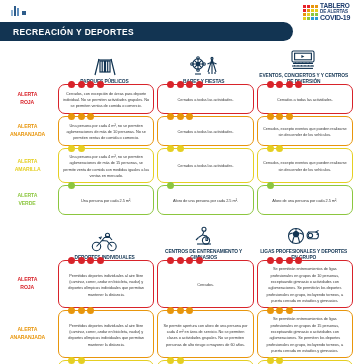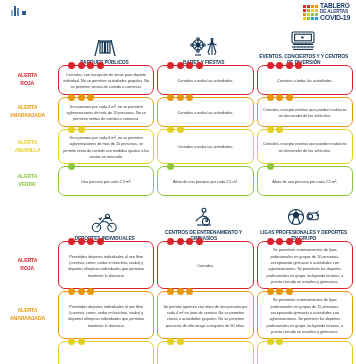--- a/index.html
+++ b/index.html
@@ -180,20 +180,23 @@
           <span style="background: rgb(46, 155, 212);"></span>
         </div>
       <div class="logo-text">
         <span class="l1">TABLERO</span>
         <span class="l2">DE ALERTAS</span>
         <span class="l3">COVID-19</span>
       </div>
     </div>
   </div>
 
+  <div class="banner">
+    <span class="banner-text">RECREACIÓN Y DEPORTES</span>
+  </div>
 
   <div class="spacer"></div>
 
   <div id="sections-root">
       <div class="section">
         <div class="col-heads">
           <div></div>
           <div class="col-head">
             <div class="col-icon">
               <svg width="26" height="20" viewBox="0 0 26 20">

